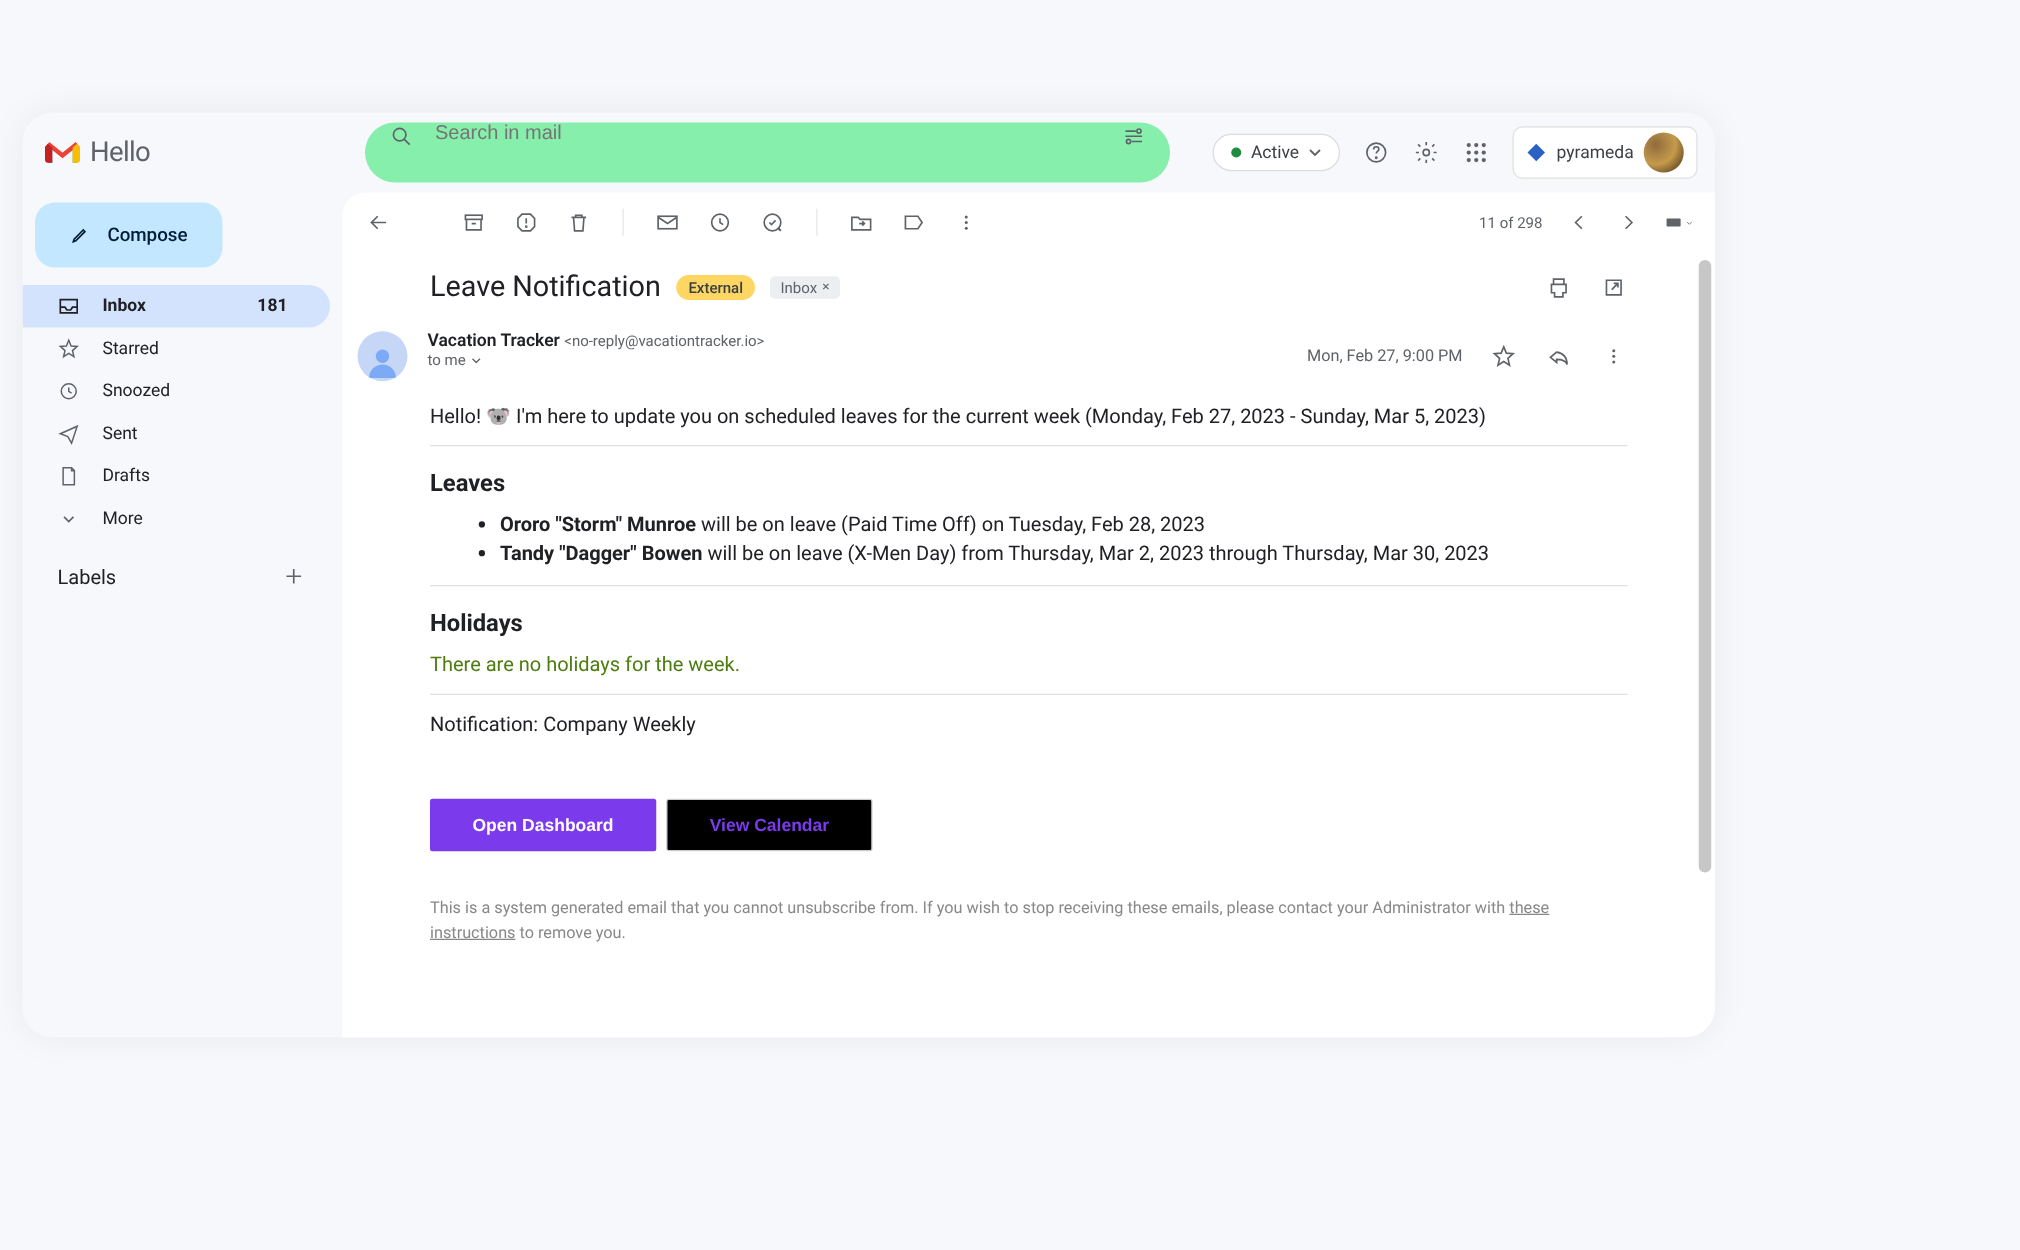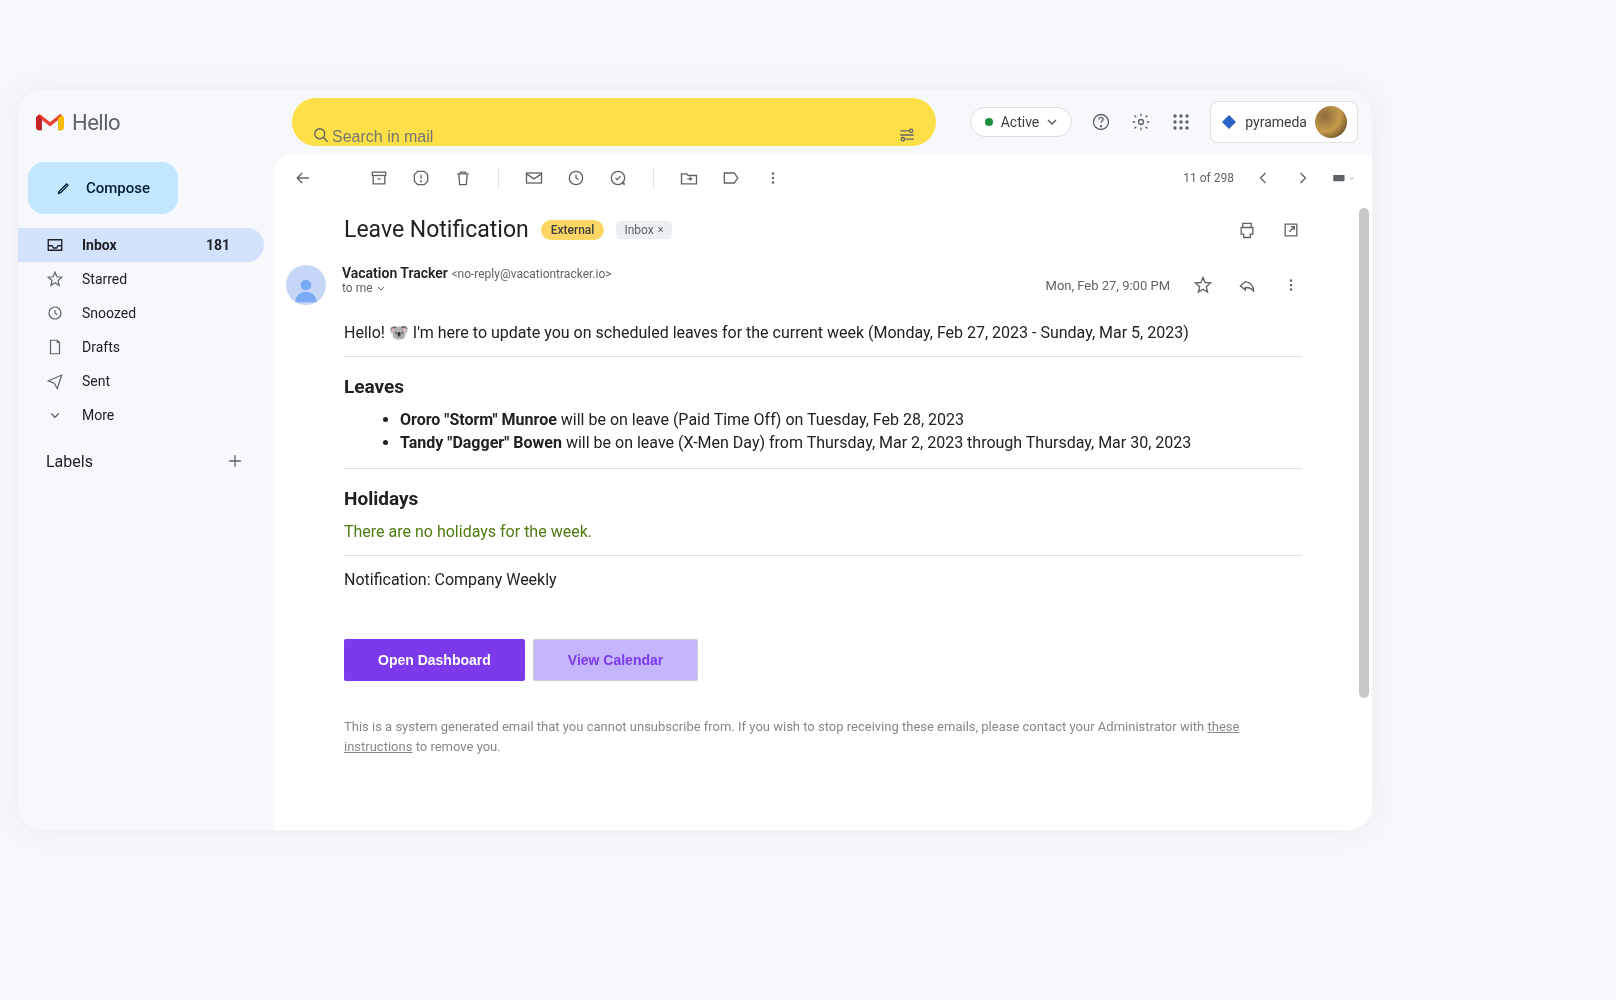--- a/index.html
+++ b/index.html
@@ -28,26 +28,27 @@
   align-items: center;
   padding: 0 14px 0 18px;
   gap: 18px;
 }
 .logo-wrap { display: flex; align-items: center; gap: 8px; min-width: 238px; }
 .gmail-logo { width: 28px; height: 22px; display:flex; align-items:center; justify-content:center;}
 .gmail-text { font-size: 22px; color: #5f6368; letter-spacing: -0.5px; }
 .search-wrap {
   flex: 1;
   max-width: 644px;
-  background: #fde047;
+  background: #86efac;
   border-radius: 28px;
   height: 48px;
   display: flex;
-  align-items: flex-end;
+  align-items: flex-start;
   padding: 0 18px;
+  gap: 16px;
 }
 .search-input {
   flex: 1;
   border: none;
   background: transparent;
   outline: none;
   font-size: 16px;
   color: #5f6368;
 }
 .active-pill {
@@ -170,21 +171,21 @@
 .meta-right { display: flex; align-items: center; gap: 22px; color:#5f6368; font-size:13px;}
 .greeting { font-size: 16px; color: #202124; margin-bottom: 14px; }
 hr.div { border: none; border-top: 1px solid #e0e0e0; margin: 0; }
 .sect-title { font-size: 19px; font-weight: 700; margin: 18px 0 12px; color:#202124;}
 .leaves-list { list-style: disc; padding-left: 56px; font-size: 16px; color:#202124; }
 .leaves-list li { margin-bottom: 4px; }
 .holidays-text { font-size: 16px; margin: 6px 0 14px; color:#4d7c0f;}
 .notif-line { font-size: 16px; margin: 14px 0 50px; color:#202124;}
 .cta-row { display: flex; gap: 8px; margin-bottom: 36px; }
 .btn-primary { background: #7c3aed; color: #fff; border:none; padding: 12px 34px; font-size: 14px; font-weight:600; cursor:pointer; border-radius:2px;}
-.btn-secondary { background: #c4b5fd; color: #7c3aed; border: 1px solid #ccc; padding: 12px 34px; font-size: 14px; font-weight:600; cursor:pointer; border-radius:2px;}
+.btn-secondary { background: #000000; color: #7c3aed; border: 1px solid #ccc; padding: 12px 34px; font-size: 14px; font-weight:600; cursor:pointer; border-radius:2px;}
 .footer-text { font-size: 13px; color: #888; line-height: 1.5; }
 .footer-text a { color: #888; text-decoration: underline; cursor:pointer;}
 svg.ico { width: 20px; height: 20px; stroke: currentColor; fill: none; stroke-width: 1.6; }
 </style>
 </head>
 <body>
 
 <div class="outer">
 
   <div class="topbar">
@@ -286,30 +287,30 @@
         </li>
         <li class="sidebar-item">
           <svg width="18" height="18" viewBox="0 0 24 24" fill="none" stroke="#5f6368" stroke-width="1.6">
               <circle cx="12" cy="12" r="8"></circle>
               <path d="M12 8v4l3 2"></path>
             </svg>
           <span>Snoozed</span>
         </li>
         <li class="sidebar-item">
           <svg width="18" height="18" viewBox="0 0 24 24" fill="none" stroke="#5f6368" stroke-width="1.6">
-              <path d="M6 3h9l3 3v15H6z"></path>
-              <path d="M15 3v3h3"></path>
-            </svg>
-          <span>Drafts</span>
+              <path d="M3 12l18-8-6 18-4-7-8-3z"></path>
+            </svg>
+          <span>Sent</span>
         </li>
         <li class="sidebar-item">
           <svg width="18" height="18" viewBox="0 0 24 24" fill="none" stroke="#5f6368" stroke-width="1.6">
-              <path d="M3 12l18-8-6 18-4-7-8-3z"></path>
-            </svg>
-          <span>Sent</span>
+              <path d="M6 3h9l3 3v15H6z"></path>
+              <path d="M15 3v3h3"></path>
+            </svg>
+          <span>Drafts</span>
         </li>
         <li class="sidebar-item">
           <svg width="18" height="18" viewBox="0 0 24 24" fill="none" stroke="#5f6368" stroke-width="1.8">
               <path d="M7 10l5 5 5-5"></path>
             </svg>
           <span>More</span>
         </li>
       </ul>
       <div class="labels-head">
         <span>Labels</span>

